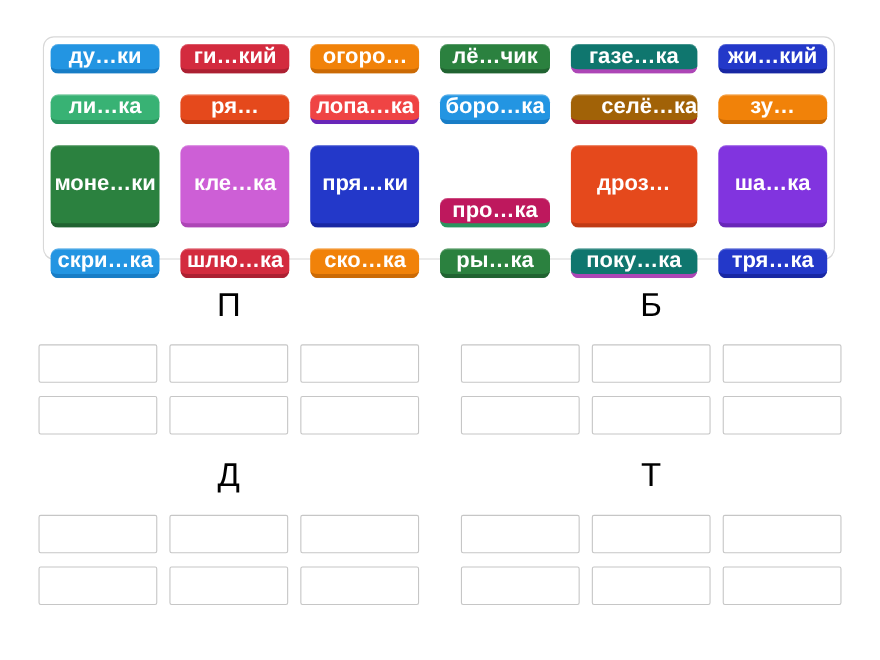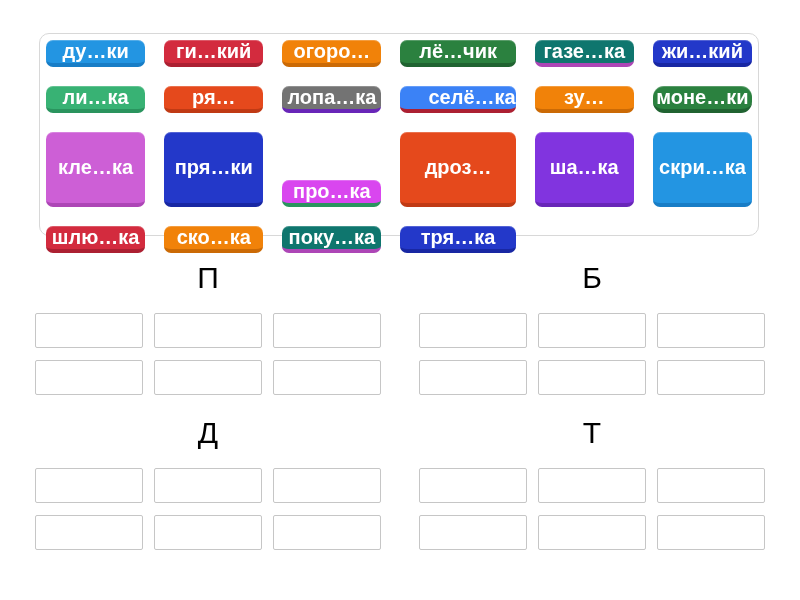--- a/index.html
+++ b/index.html
@@ -85,32 +85,34 @@
 
   <section class="tile-tray">
     <div class="tile" style="background: rgb(35, 149, 226); border-bottom-color: rgb(24, 125, 198);">ду…ки</div>
     <div class="tile" style="background: rgb(211, 43, 62); border-bottom-color: rgb(172, 32, 50);">ги…кий</div>
     <div class="tile" style="background: rgb(241, 130, 9); border-bottom-color: rgb(203, 106, 5);">огоро…</div>
     <div class="tile" style="background: rgb(43, 129, 63); border-bottom-color: rgb(32, 99, 49);">лё…чик</div>
     <div class="tile" style="background: #0f766e; border-bottom-color: rgb(173, 70, 182);">газе…ка</div>
     <div class="tile" style="background: rgb(35, 56, 201); border-bottom-color: rgb(24, 39, 163);">жи…кий</div>
     <div class="tile" style="background: rgb(56, 178, 116); border-bottom-color: rgb(42, 148, 94);">ли…ка</div>
     <div class="tile" style="background: rgb(229, 73, 28); border-bottom-color: rgb(192, 58, 20);">ря…</div>
-    <div class="tile" style="background: #737373; border-bottom-color: rgb(104, 38, 184);">лопа…ка</div>
-    <div class="tile" style="background: #3b82f6; border-bottom-color: rgb(172, 32, 50); padding-left: 28px;">селё…ка</div>
+    <div class="tile" style="background: #ef4444; border-bottom-color: rgb(104, 38, 184);">лопа…ка</div>
+    <div class="tile" style="background: rgb(35, 149, 226); border-bottom-color: rgb(24, 125, 198);">боро…ка</div>
+    <div class="tile" style="background: #a16207; border-bottom-color: rgb(172, 32, 50); padding-left: 28px;">селё…ка</div>
     <div class="tile" style="background: rgb(241, 130, 9); border-bottom-color: rgb(203, 106, 5);">зу…</div>
-    <div class="tile" style="background: rgb(43, 129, 63); border-bottom-color: rgb(32, 99, 49); border-radius: 11px;">моне…ки</div>
+    <div class="tile" style="background: rgb(43, 129, 63); border-bottom-color: rgb(32, 99, 49);">моне…ки</div>
     <div class="tile" style="background: rgb(205, 95, 214); border-bottom-color: rgb(173, 70, 182);">кле…ка</div>
     <div class="tile" style="background: rgb(35, 56, 201); border-bottom-color: rgb(24, 39, 163);">пря…ки</div>
-    <div class="tile" style="background: #d946ef; border-bottom-color: rgb(42, 148, 94); margin-top: 48px;">про…ка</div>
+    <div class="tile" style="background: #be185d; border-bottom-color: rgb(42, 148, 94); margin-top: 48px;">про…ка</div>
     <div class="tile" style="background: rgb(229, 73, 28); border-bottom-color: rgb(192, 58, 20);">дроз…</div>
     <div class="tile" style="background: rgb(129, 52, 223); border-bottom-color: rgb(104, 38, 184);">ша…ка</div>
     <div class="tile" style="background: rgb(35, 149, 226); border-bottom-color: rgb(24, 125, 198);">скри…ка</div>
     <div class="tile" style="background: rgb(211, 43, 62); border-bottom-color: rgb(172, 32, 50);">шлю…ка</div>
     <div class="tile" style="background: rgb(241, 130, 9); border-bottom-color: rgb(203, 106, 5);">ско…ка</div>
+    <div class="tile" style="background: rgb(43, 129, 63); border-bottom-color: rgb(32, 99, 49);">ры…ка</div>
     <div class="tile" style="background: #0f766e; border-bottom-color: rgb(173, 70, 182);">поку…ка</div>
     <div class="tile" style="background: rgb(35, 56, 201); border-bottom-color: rgb(24, 39, 163);">тря…ка</div>
   </section>
 
   <section class="group group-p">
     <h2 class="group-label">П</h2>
     <div class="slot-grid">
       <div class="slot"></div>
       <div class="slot"></div>
       <div class="slot"></div>

